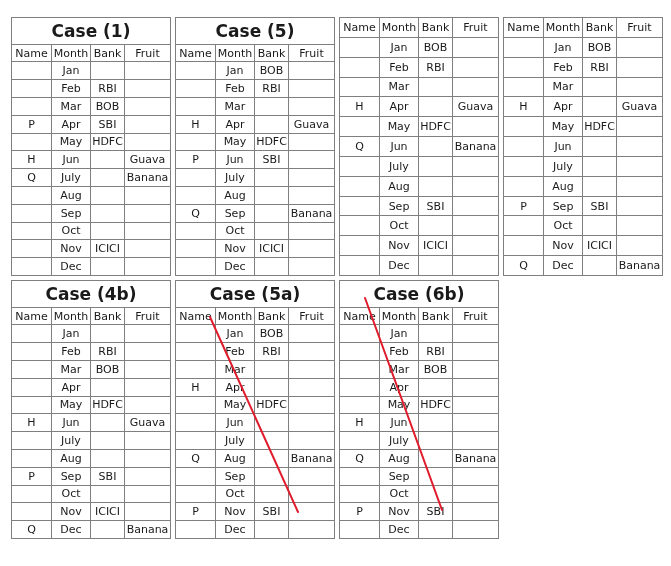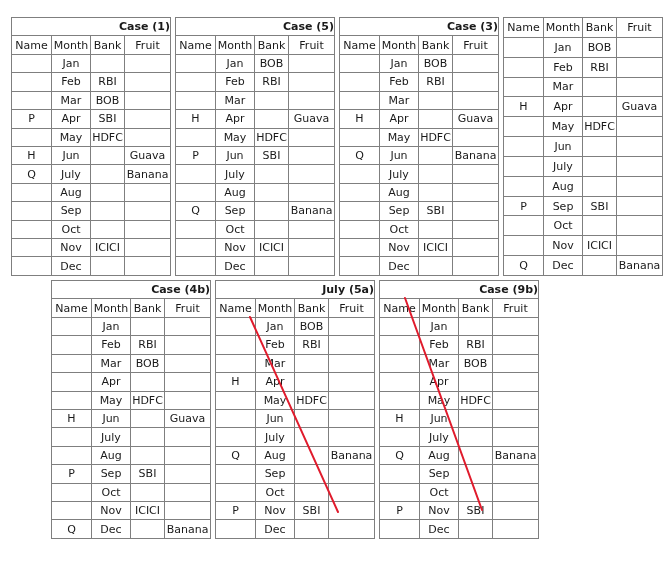--- a/index.html
+++ b/index.html
@@ -19,21 +19,21 @@
     width: 671px;
     height: 566px;
     background: #ffffff;
   }
   .tables-row {
     display: flex;
     gap: 4px;
     padding-left: 11px;
   }
   .row-top { padding-top: 17px; }
-  .row-bottom { padding-top: 4px; margin-left: 40px; }
+  .row-bottom { padding-top: 4px; }
   .table-block {
     position: relative;
     width: 160px;
     flex: 0 0 160px;
   }
   table.case-table {
     border-collapse: collapse;
     table-layout: fixed;
     width: 160px;
     height: 259px;
@@ -46,22 +46,21 @@
     text-align: center;
     vertical-align: middle;
     padding: 0;
     overflow: hidden;
     white-space: nowrap;
     font-weight: normal;
     font-size: 11px;
   }
   table.case-table td.title-cell {
     font-weight: bold;
-    font-size: 11px;
-    text-align: right;
+    font-size: 17px;
   }
   col.c-name  { width: 40px; }
   col.c-month { width: 39px; }
   col.c-bank  { width: 34px; }
   col.c-fruit { width: 46px; }
   .strike-overlay {
     position: absolute;
     left: 0;
     top: 0;
     width: 160px;
@@ -265,23 +264,20 @@
 
   <div class="table-block">
     <table class="case-table">
       <colgroup>
         <col class="c-name">
             <col class="c-month">
             <col class="c-bank">
             <col class="c-fruit">
       </colgroup>
       <tbody>
-        <tr>
-          <td class="title-cell" colspan="4">Case (3)</td>
-        </tr>
         <tr class="head-row">
               <th>Name</th>
               <th>Month</th>
               <th>Bank</th>
               <th>Fruit</th>
             </tr>
       <tr>
               <td></td>
               <td>Jan</td>
               <td>BOB</td>
@@ -546,21 +542,21 @@
   <div class="table-block">
     <table class="case-table">
       <colgroup>
         <col class="c-name">
             <col class="c-month">
             <col class="c-bank">
             <col class="c-fruit">
       </colgroup>
       <tbody>
         <tr>
-          <td class="title-cell" colspan="4">July (5a)</td>
+          <td class="title-cell" colspan="4">Case (5a)</td>
         </tr>
         <tr class="head-row">
               <th>Name</th>
               <th>Month</th>
               <th>Bank</th>
               <th>Fruit</th>
             </tr>
       <tr>
               <td></td>
               <td>Jan</td>
@@ -643,21 +639,21 @@
   <div class="table-block">
     <table class="case-table">
       <colgroup>
         <col class="c-name">
             <col class="c-month">
             <col class="c-bank">
             <col class="c-fruit">
       </colgroup>
       <tbody>
         <tr>
-          <td class="title-cell" colspan="4">Case (9b)</td>
+          <td class="title-cell" colspan="4">Case (6b)</td>
         </tr>
         <tr class="head-row">
               <th>Name</th>
               <th>Month</th>
               <th>Bank</th>
               <th>Fruit</th>
             </tr>
       <tr>
               <td></td>
               <td>Jan</td>

